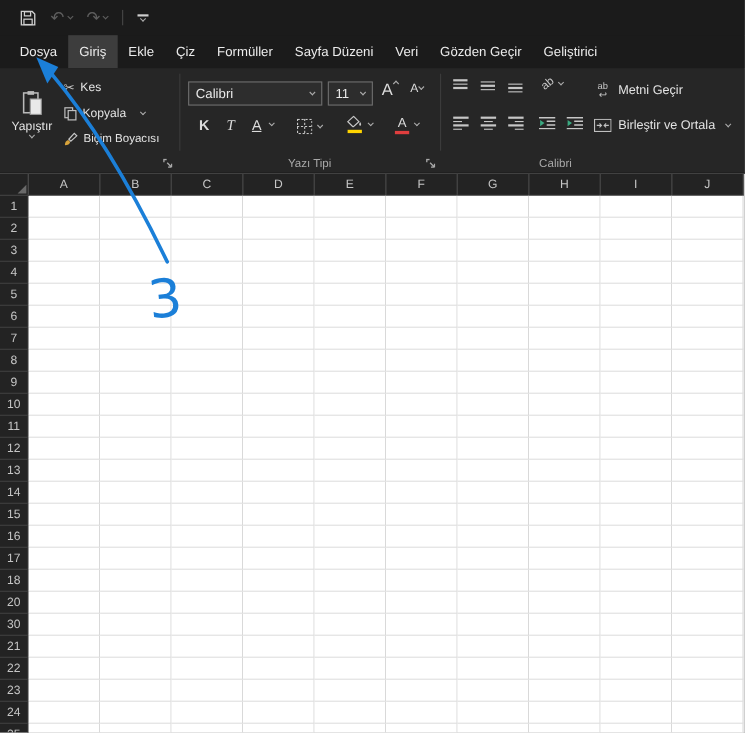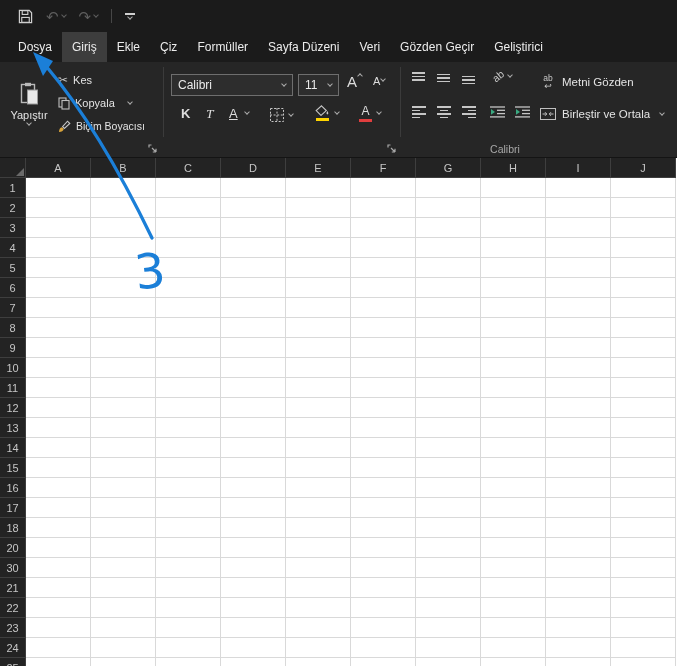--- a/index.html
+++ b/index.html
@@ -200,20 +200,21 @@
       </span>
       <span class="cv tiny" style="margin-left:5px"></span>
     </div>
     <div class="fbtn" style="left:196px;top:43px">
       <span class="colbtn">
         <span class="fcA">A</span>
         <span class="cbar fontc"></span>
       </span>
       <span class="cv tiny" style="margin-left:5px"></span>
     </div>
+    <div class="group-label">Yazı Tipi</div>
     <svg class="launcher" style="left:224px" width="9" height="9" viewBox="0 0 9 9">
       <path d="M1 3.5 V1 H3.5" fill="none" stroke="#a8a8a8" stroke-width="1.2"></path>
       <path d="M4 4 L8 8 M8 8 V4.8 M8 8 H4.8" fill="none" stroke="#a8a8a8" stroke-width="1.2"></path>
     </svg>
   </div>
 
   <div class="vsep" style="left:400px"></div>
 
   <div class="rgroup" style="left:400px;width:277px">
     <div class="fbtn" style="left:12px;top:10px">
@@ -285,21 +286,21 @@
           <line x1="0" y1="10.9" x2="15" y2="10.9"></line>
         </g>
         <polygon class="indent-arrow" points="1,3.1 5,5.9 1,8.7"></polygon>
       </svg>
     </div>
     <div class="tbtn" style="left:140px;top:12px">
       <span class="wrap-ic">
         <span class="ab">ab</span>
         <span class="ret">↩</span>
       </span>
-      <span class="tlabel">Metni Gözden</span>
+      <span class="tlabel">Metni Geçir</span>
     </div>
     <div class="tbtn" style="left:140px;top:46px">
       <svg width="16" height="12" viewBox="0 0 16 12">
         <rect x="0.5" y="0.5" width="15" height="11" fill="none" stroke="#c0c0c0" stroke-width="1"></rect>
         <path d="M2.5 6 H6.5 M5 4.2 L6.8 6 L5 7.8" stroke="#c0c0c0" stroke-width="1" fill="none"></path>
         <path d="M13.5 6 H9.5 M11 4.2 L9.2 6 L11 7.8" stroke="#c0c0c0" stroke-width="1" fill="none"></path>
       </svg>
       <span class="tlabel">Birleştir ve Ortala</span>
       <span class="cv tiny" style="margin-left:4px"></span>
     </div>

